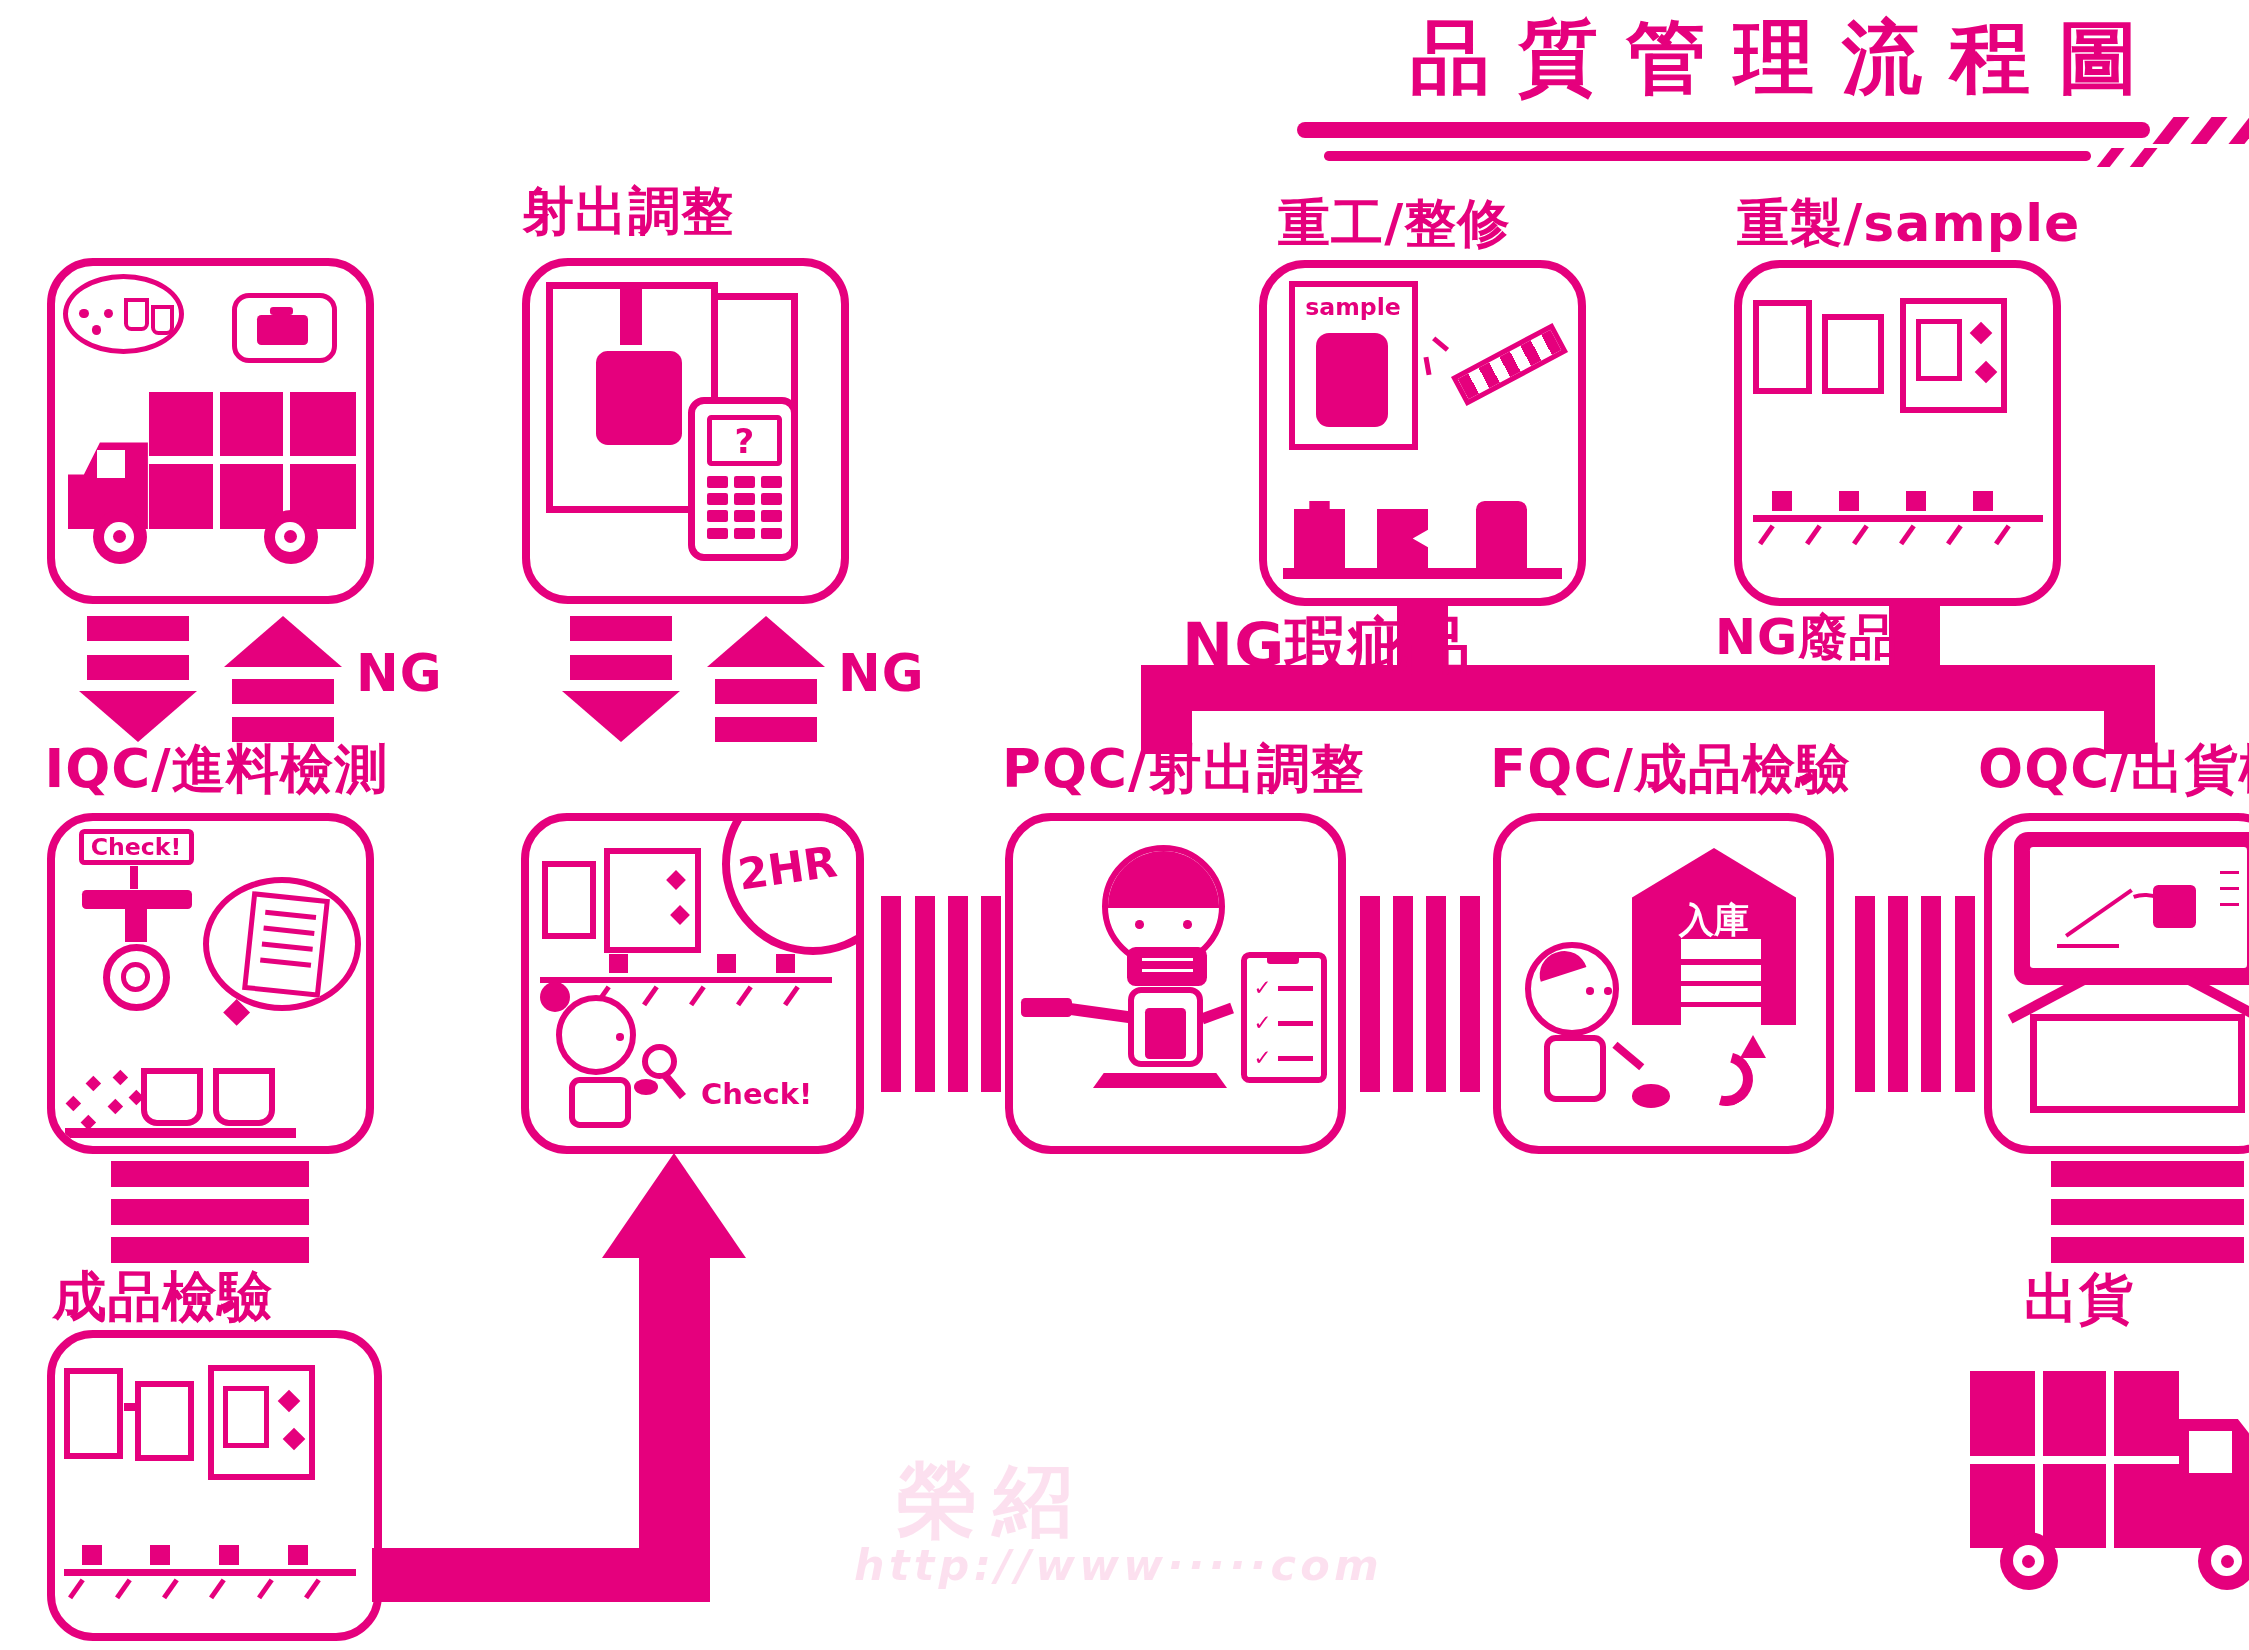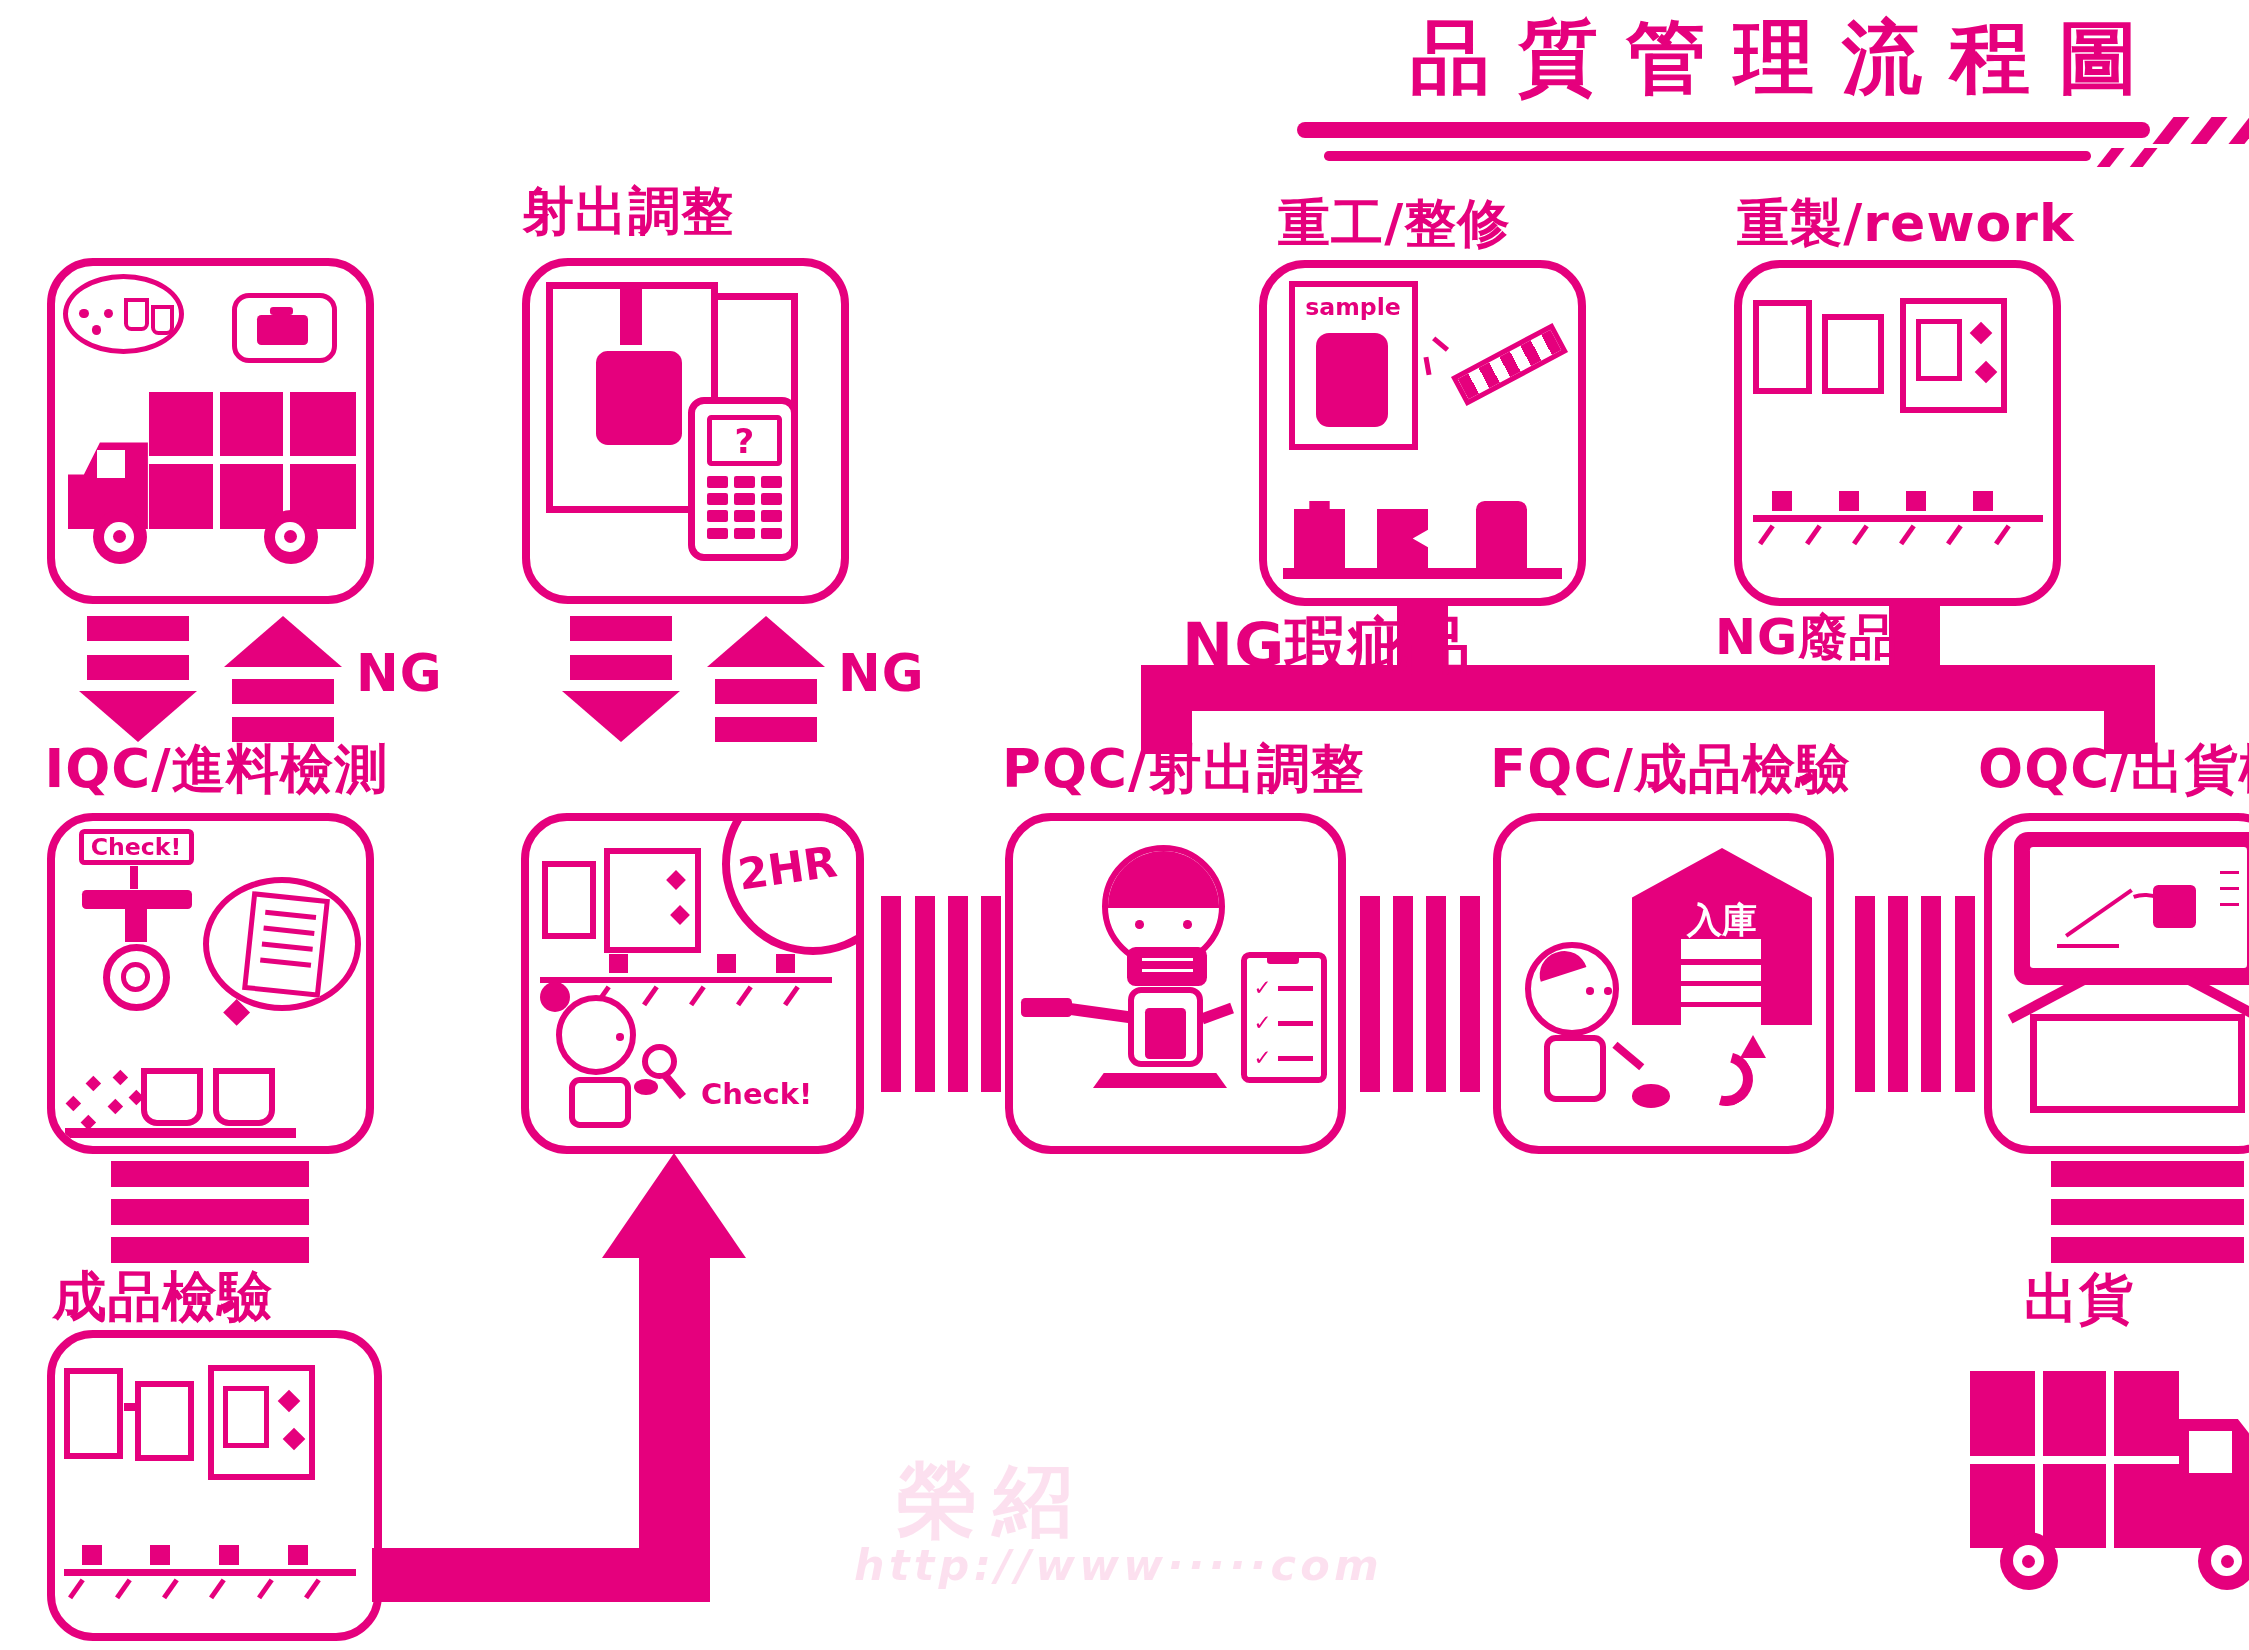--- a/index.html
+++ b/index.html
@@ -45,21 +45,21 @@
   <div class="fill" style="left:2124px;top:117px;width:16px;height:27px;transform:skewX(-38deg);"></div>
   <div class="fill" style="left:2162px;top:117px;width:16px;height:27px;transform:skewX(-38deg);"></div>
   <div class="fill" style="left:2200px;top:117px;width:16px;height:27px;transform:skewX(-38deg);"></div>
   <div class="fill" style="left:1285px;top:151px;width:767px;height:9.7px;border-radius:4.8px;"></div>
   <div class="fill" style="left:2065px;top:148px;width:13px;height:19.3px;transform:skewX(-38deg);"></div>
   <div class="fill" style="left:2098px;top:148px;width:13px;height:19.3px;transform:skewX(-38deg);"></div>
   <div class="abs" style="left:2210px;top:144px;width:0;height:0;border-top:11.8px solid transparent;border-bottom:11.8px solid transparent;border-left:31px solid var(--pink);"></div>
 
   <div class="lbl" style="left:483px;top:177px;font-size:52px;">射出調整</div>
   <div class="lbl" style="left:1239px;top:189px;font-size:52px;">重工/整修</div>
-  <div class="lbl" style="left:1698px;top:189px;font-size:52px;">重製/rework</div>
+  <div class="lbl" style="left:1698px;top:189px;font-size:52px;">重製/sample</div>
 
   <div class="fill" style="left:1102px;top:665px;width:1014px;height:46px;"></div>
   <div class="fill" style="left:1358px;top:604px;width:51px;height:64px;"></div>
   <div class="fill" style="left:1850px;top:604px;width:51px;height:64px;"></div>
   <div class="fill" style="left:1102px;top:708px;width:51px;height:46px;"></div>
   <div class="fill" style="left:2065px;top:708px;width:51px;height:46px;"></div>
   <div class="lbl" style="left:1143px;top:605px;font-size:61px;">NG瑕疵品</div>
   <div class="lbl" style="left:1676px;top:605px;font-size:49px;">NG廢品</div>
 
   <div class="box" style="left:7.5px;top:258px;width:327px;height:346px;">
@@ -262,21 +262,21 @@
       <div class="abs" style="left:6.4px;top:17px;color:var(--pink);font-size:21.5px;font-weight:800;">✓</div>
       <div class="fill" style="left:31px;top:28px;width:35px;height:4.8px;"></div>
       <div class="abs" style="left:6.4px;top:52px;color:var(--pink);font-size:21.5px;font-weight:800;">✓</div>
       <div class="fill" style="left:31px;top:63px;width:35px;height:4.8px;"></div>
       <div class="abs" style="left:6.4px;top:87px;color:var(--pink);font-size:21.5px;font-weight:800;">✓</div>
       <div class="fill" style="left:31px;top:98px;width:35px;height:4.8px;"></div>
     </div>
   </div>
 
   <div class="box" style="left:1454px;top:813px;width:341px;height:341px;">
-    <div class="abs" style="left:131px;top:27px;width:180px;height:177px;background:var(--pink);clip-path:polygon(50% 0,100% 28%,100% 100%,0 100%,0 28%);padding-left:38px;">
+    <div class="abs" style="left:131px;top:27px;width:164px;height:177px;background:var(--pink);clip-path:polygon(50% 0,100% 28%,100% 100%,0 100%,0 28%);padding-left:38px;">
       <div class="abs" style="left:0;top:49px;width:100%;text-align:center;color:#fff;font-weight:800;font-size:35px;">入庫</div>
       <div class="abs" style="left:49px;top:91px;width:80px;height:86px;background:#fff;">
         <div class="fill" style="left:0;top:20.4px;width:80px;height:5.4px;"></div>
         <div class="fill" style="left:0;top:42px;width:80px;height:5.4px;"></div>
         <div class="fill" style="left:0;top:63px;width:80px;height:5.4px;"></div>
       </div>
     </div>
     <div class="outline circle" style="left:24px;top:121px;width:94px;height:94px;border-width:6.4px;">
       <div class="fill" style="left:5.4px;top:4.3px;width:48px;height:22.5px;border-radius:24px 24px 0 0;transform:rotate(-18deg);"></div>
       <div class="fill circle" style="left:55px;top:39px;width:7.5px;height:7.5px;"></div>

